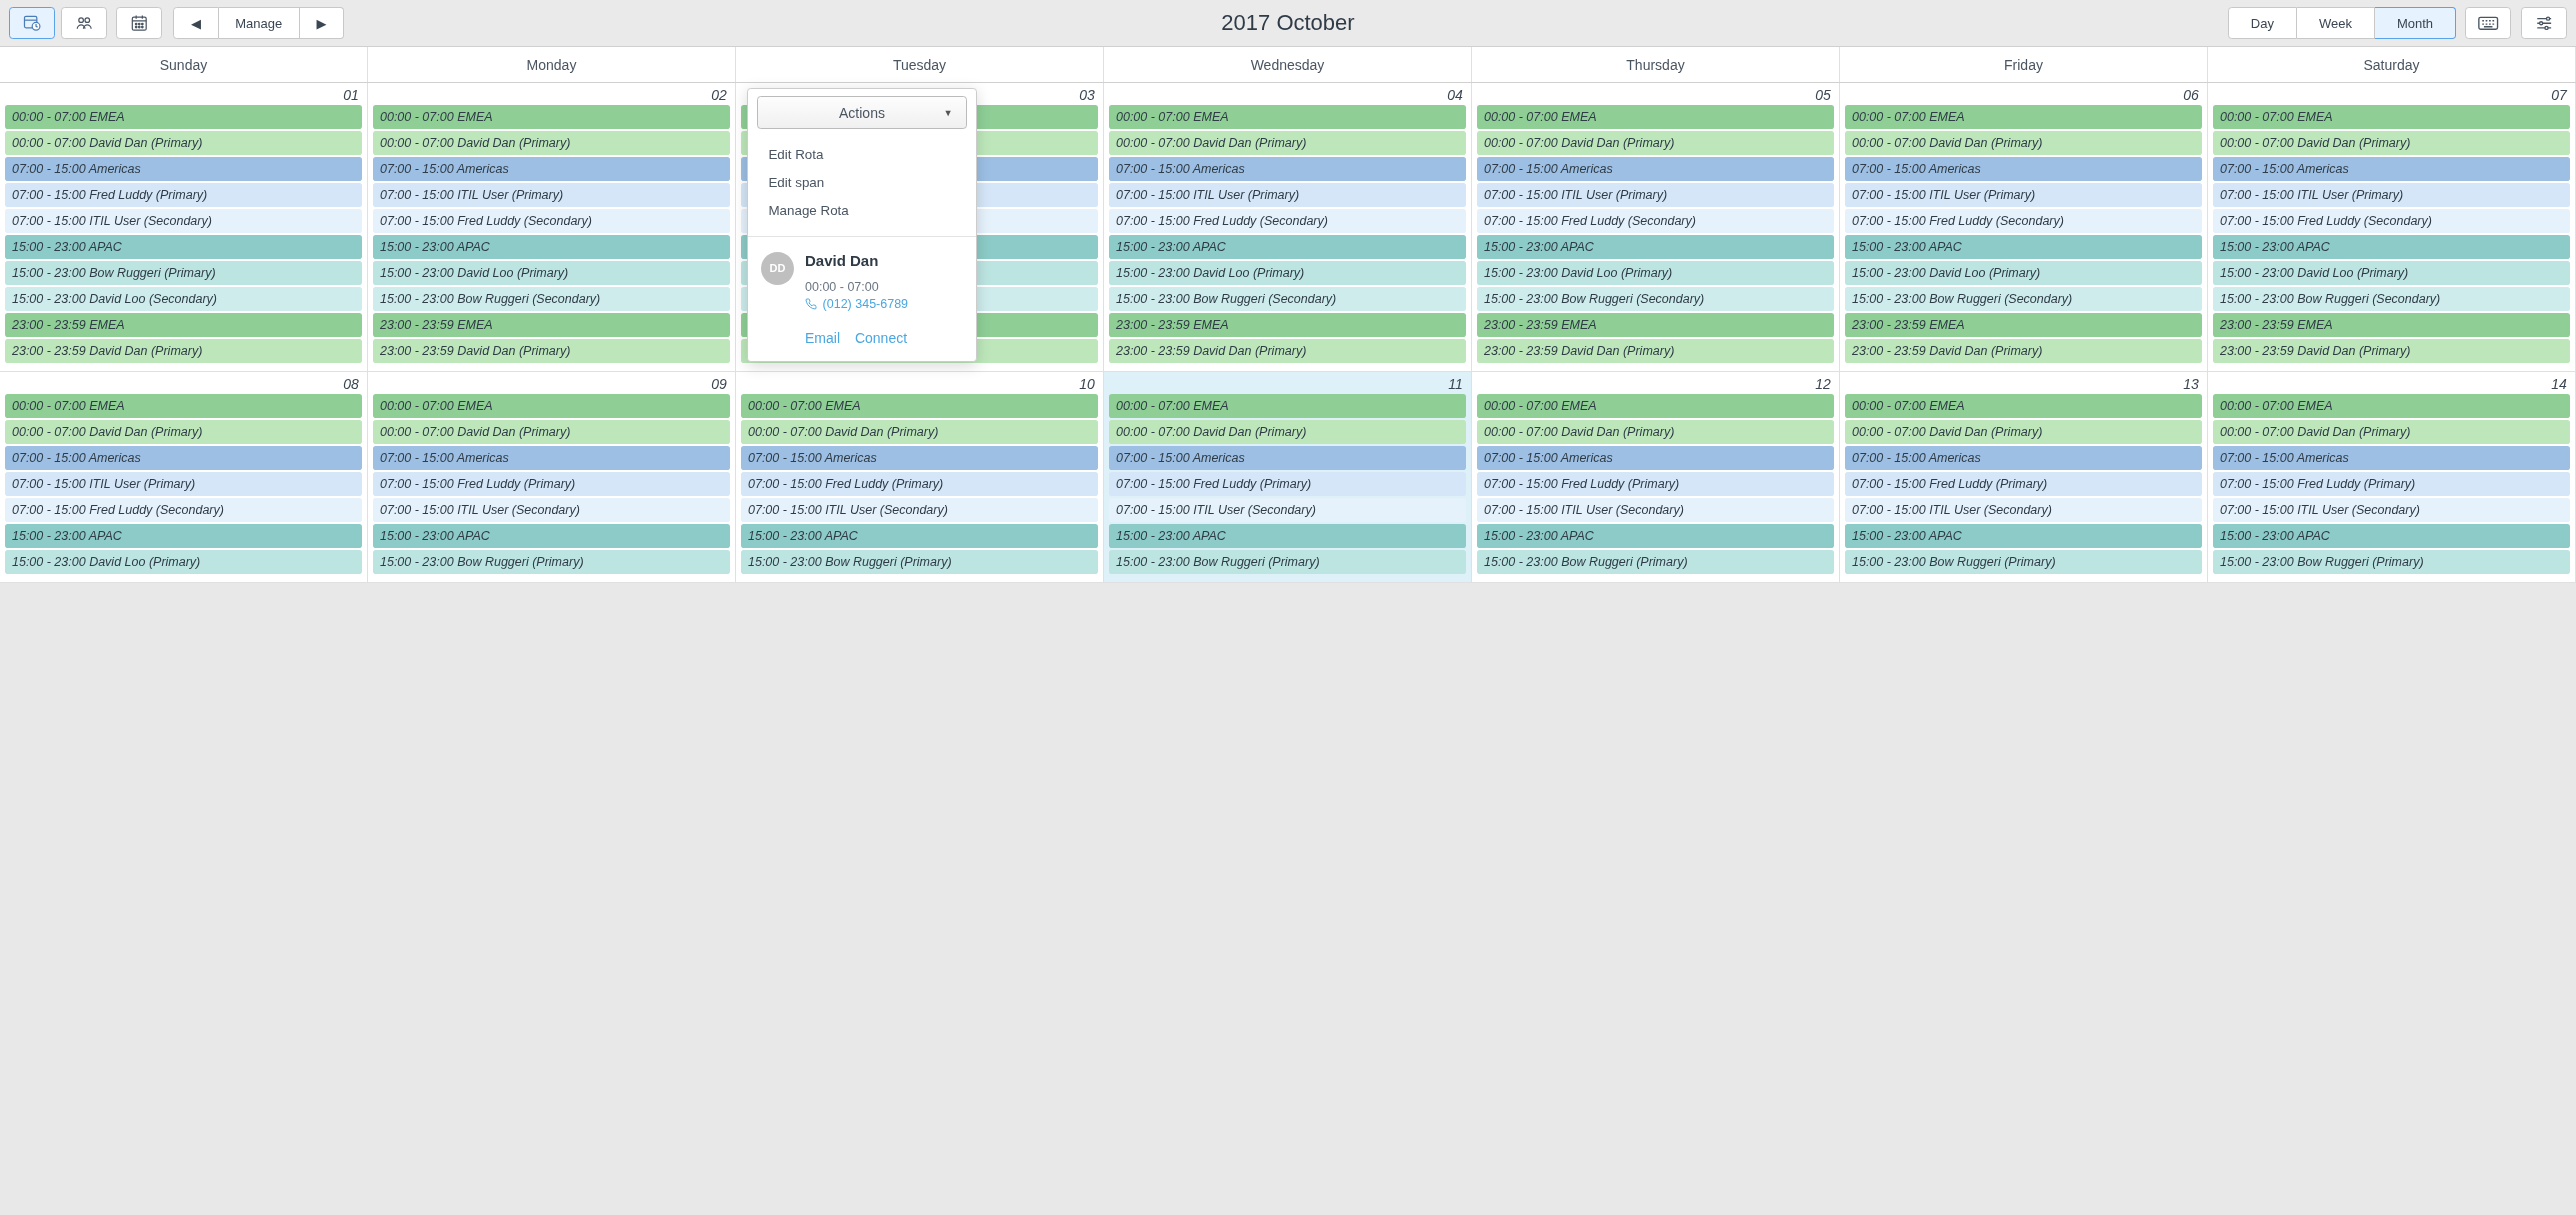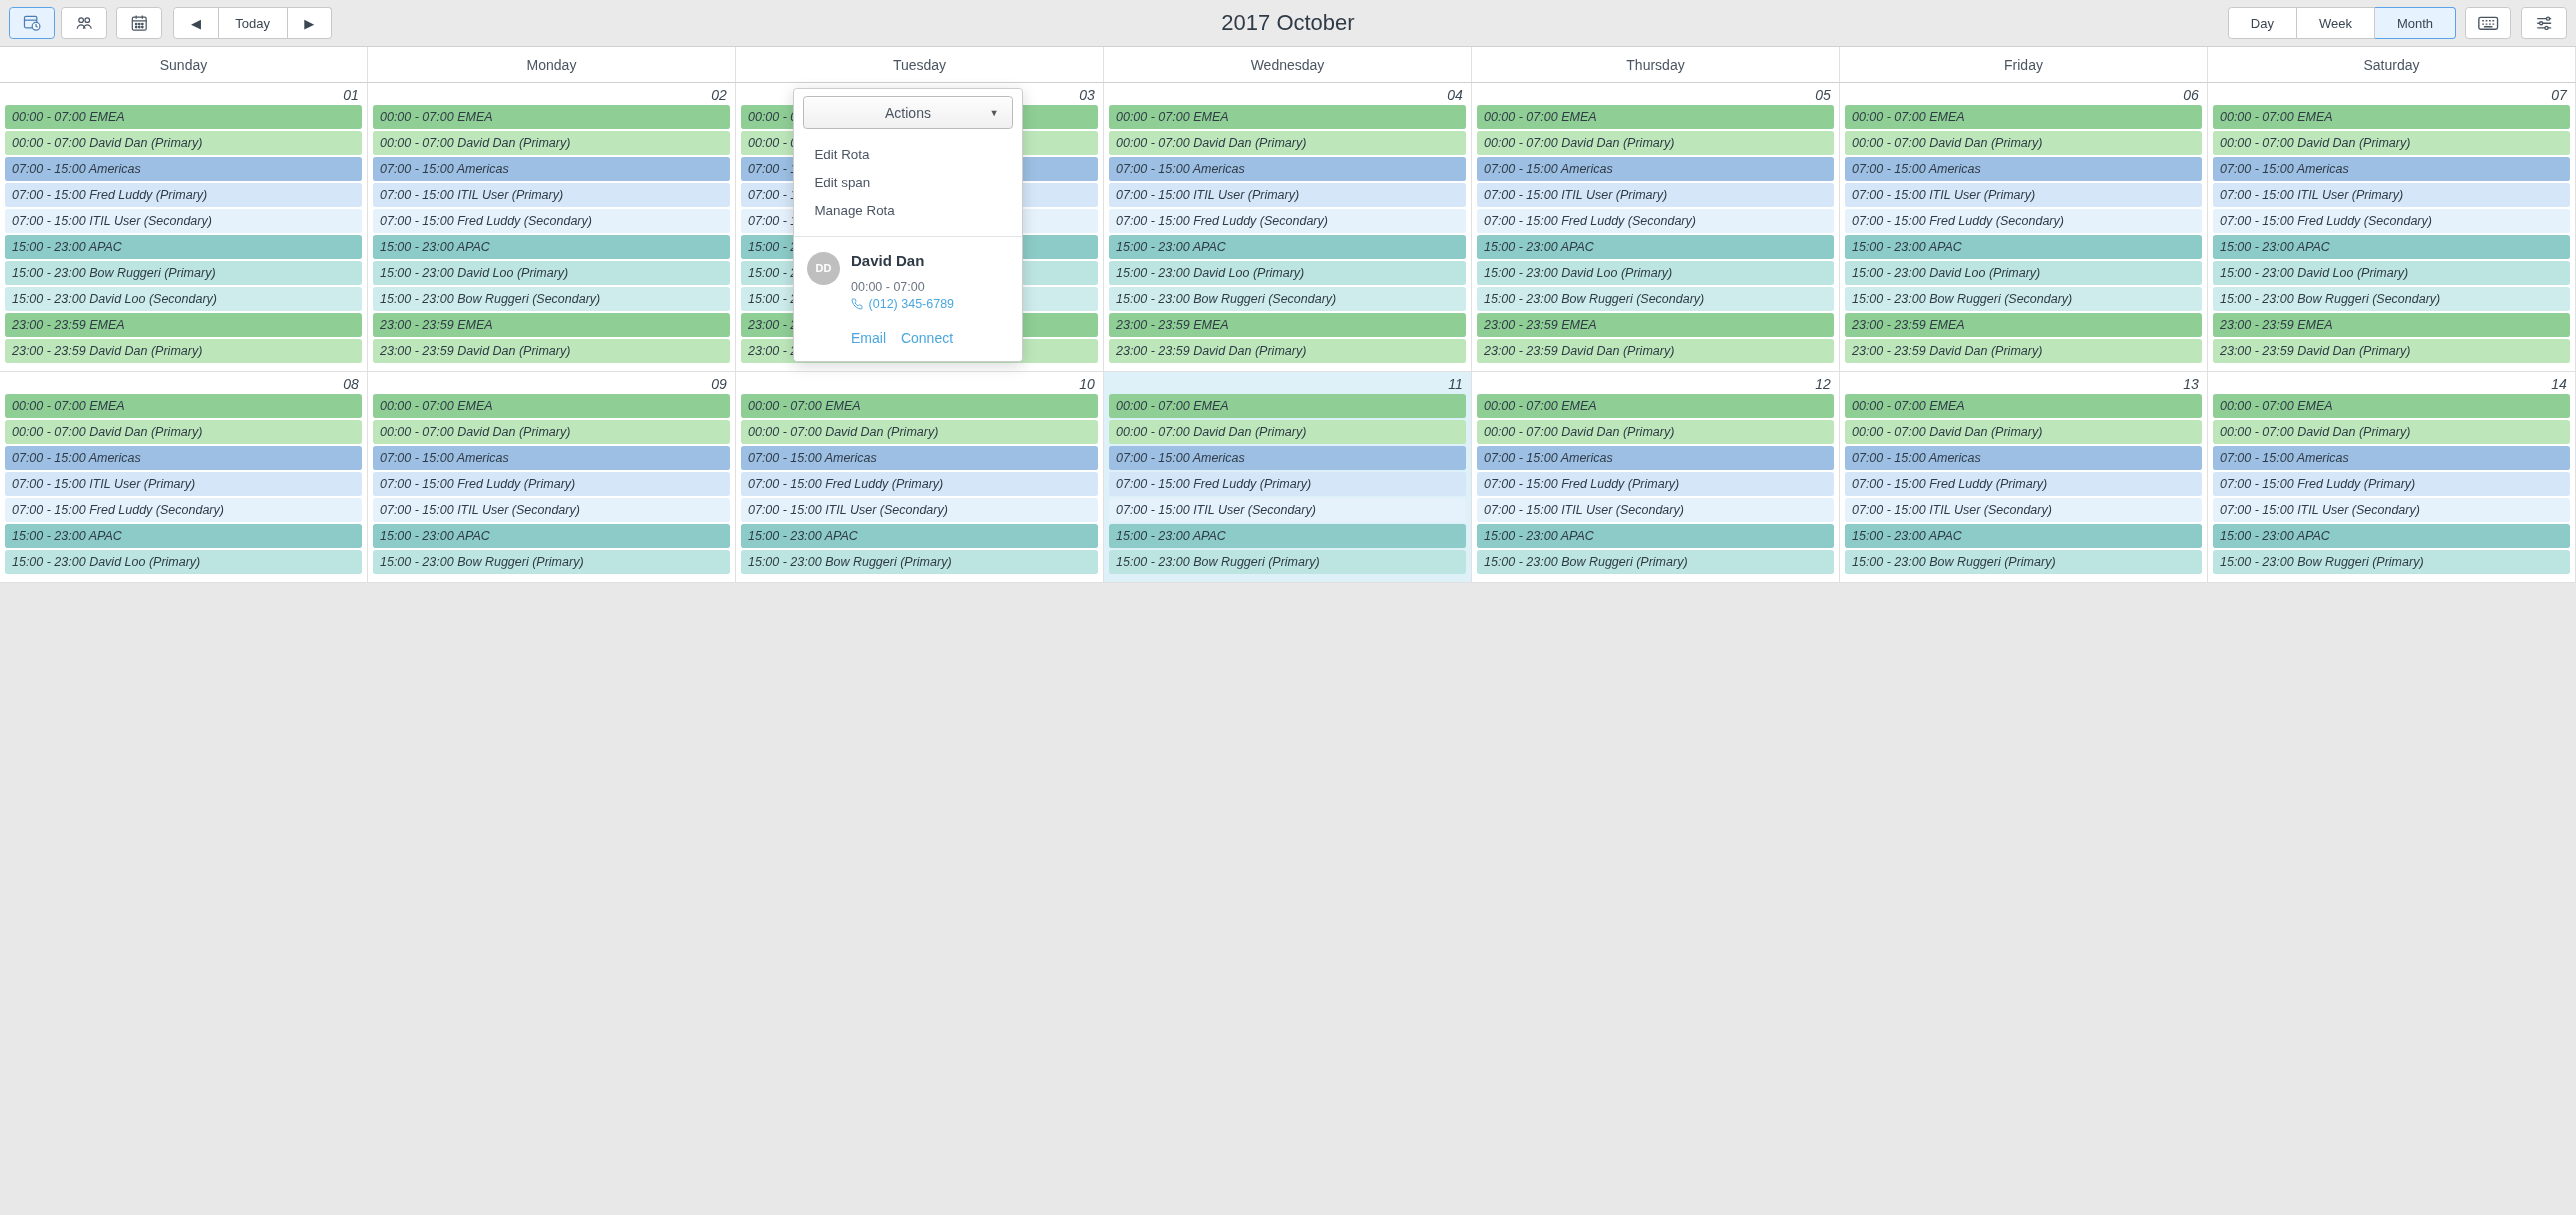--- a/index.html
+++ b/index.html
@@ -129,21 +129,21 @@
         <circle cx="8" cy="17" r="1" fill="#4a5562"></circle>
           <circle cx="12" cy="17" r="1" fill="#4a5562"></circle>
           <circle cx="16" cy="17" r="1" fill="#4a5562"></circle>
       </svg>
     </div>
   </div>
   <div class="nav-group">
     <div class="text-btn">
         <span>◀</span>
       </div>
-    <div class="text-btn">Today</div>
+    <div class="text-btn">Manage</div>
     <div class="text-btn">
         <span>▶</span>
       </div>
   </div>
 
   <div class="title">2017 October</div>
 
   <div class="right-tools">
     <div class="view-seg">
       <div class="text-btn">Day</div>
@@ -334,21 +334,21 @@
       <div class="ev c-g1">00:00 - 07:00 EMEA</div>
       <div class="ev c-g2">00:00 - 07:00 David Dan (Primary)</div>
       <div class="ev c-b1">07:00 - 15:00 Americas</div>
       <div class="ev c-b2">07:00 - 15:00 Fred Luddy (Primary)</div>
       <div class="ev c-b3">07:00 - 15:00 ITIL User (Secondary)</div>
       <div class="ev c-t1">15:00 - 23:00 APAC</div>
       <div class="ev c-t2">15:00 - 23:00 Bow Ruggeri (Primary)</div>
     </div>
   </div>
 
-<div class="popover" id="popover" style="left: 793px; top: 88px;">
+<div class="popover" id="popover" style="left: 747px; top: 88px;">
   <div class="actions-btn">
     <span>Actions</span>
     <span class="chev">▼</span>
   </div>
   <div class="menu">
     <div>Edit Rota</div>
     <div>Edit span</div>
     <div>Manage Rota</div>
   </div>
   <hr>

